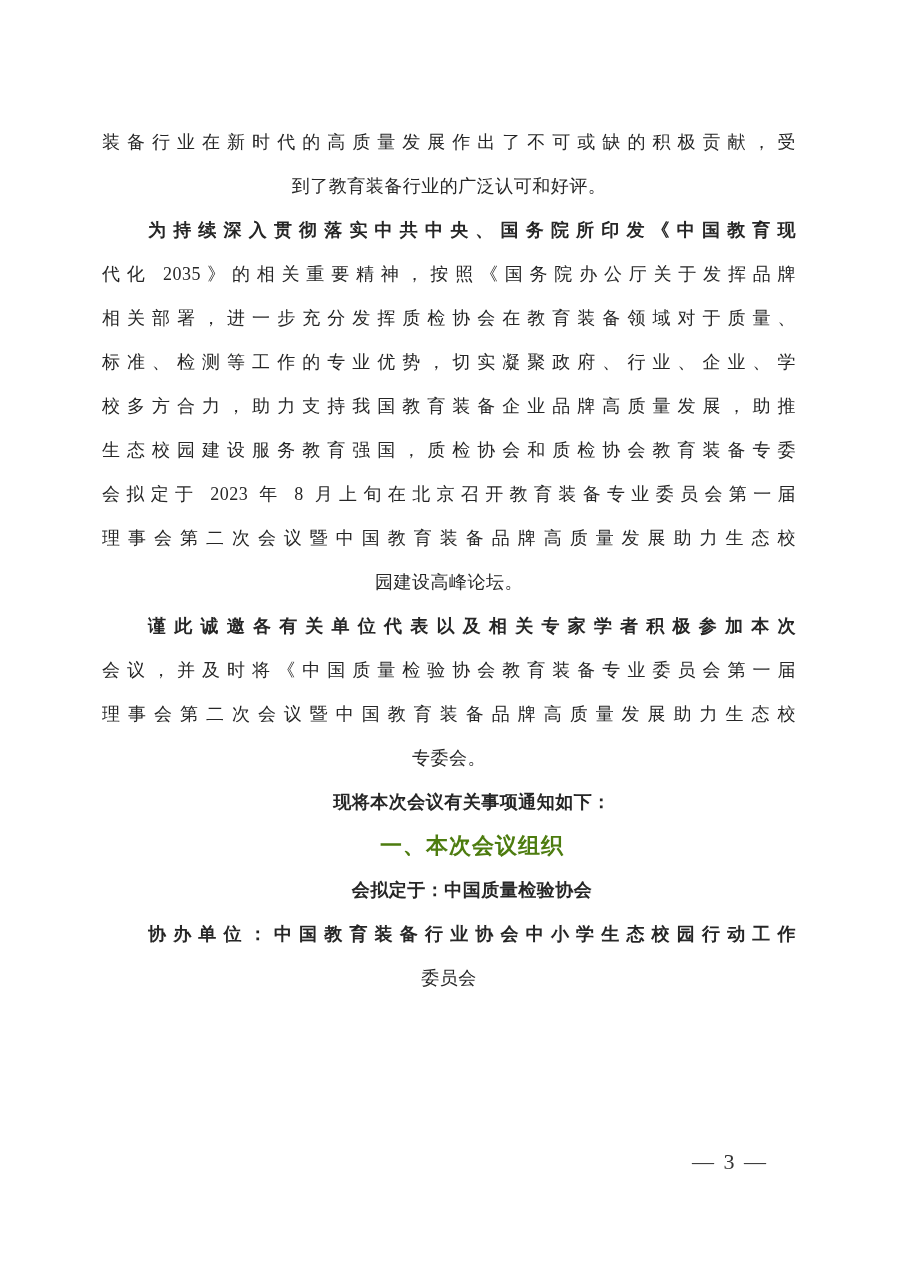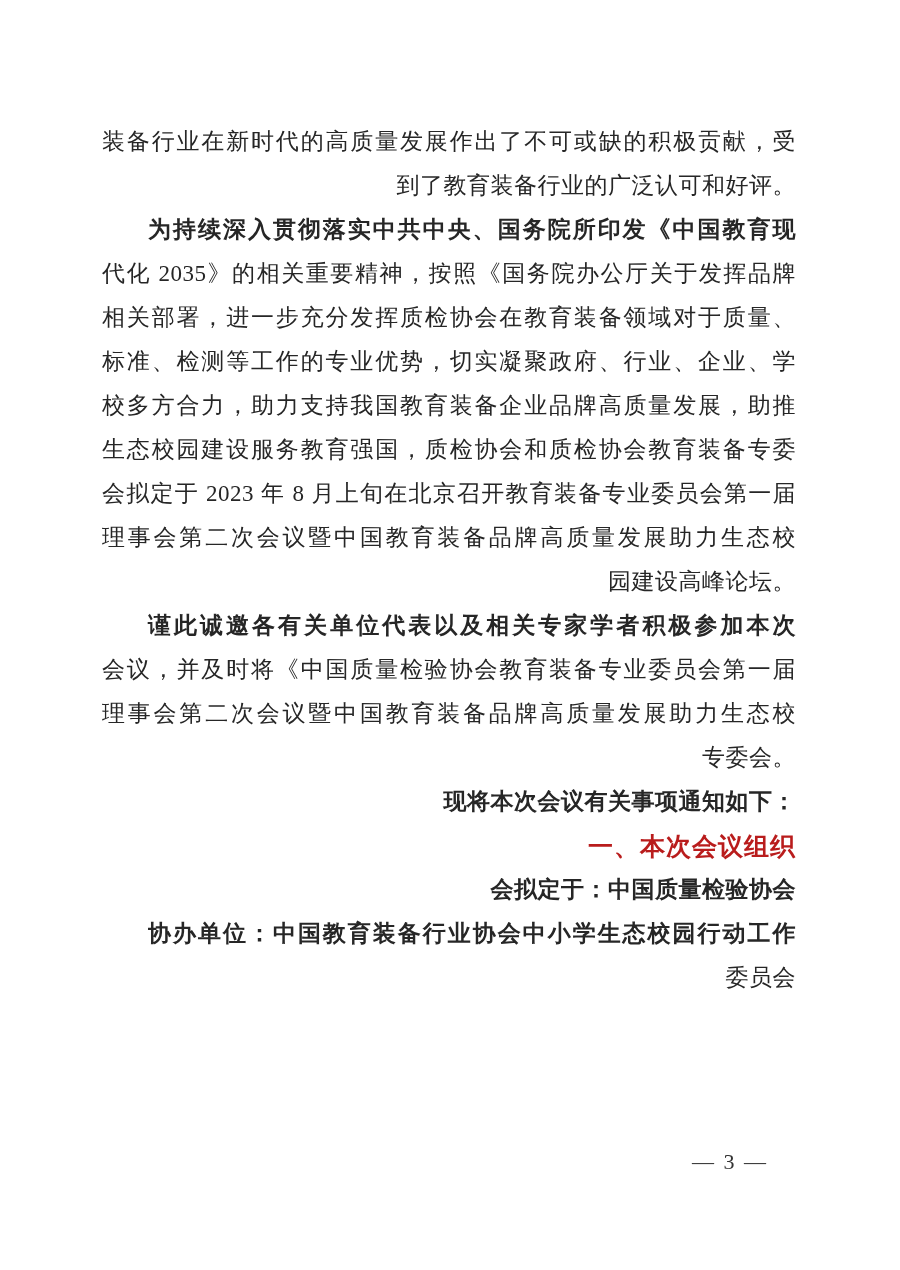--- a/index.html
+++ b/index.html
@@ -17,46 +17,46 @@
   }
   .text-block {
     position: absolute;
     left: 102px;
     top: 120px;
     width: 694px;
   }
   .line {
     height: 44px;
     line-height: 44px;
-    font-size: 23px;
+    font-size: 18px;
     color: #262626;
     white-space: nowrap;
     letter-spacing: 0.5px;
   }
   
   .line.fill {
     white-space: normal;
     text-align: justify;
     text-align-last: justify;
     text-justify: inter-character;
   }
   
   .line.end {
-    text-align: right;
+    text-align: center;
   }
   
   .line.indent {
     text-indent: 46px;
     font-weight: bold;
   }
   .line.heading {
     font-family: "Liberation Sans", sans-serif;
     font-weight: 700;
-    color: #b91c1c;
-    font-size: 25px;
+    color: #4d7c0f;
+    font-size: 22px;
     letter-spacing: 1px;
   }
   .page-number {
     position: absolute;
     top: 1148px;
     right: 132px;
     font-size: 22px;
     line-height: 28px;
     color: #333333;
     font-family: "Liberation Serif", serif;

